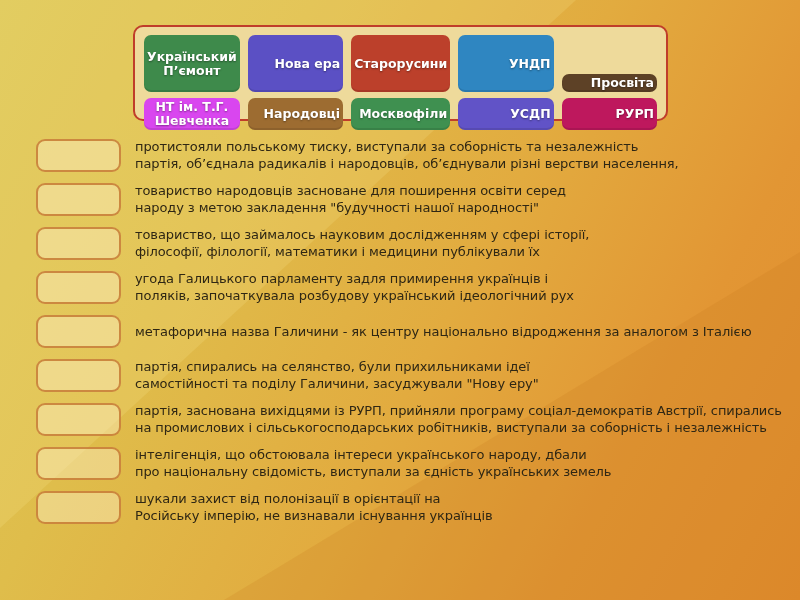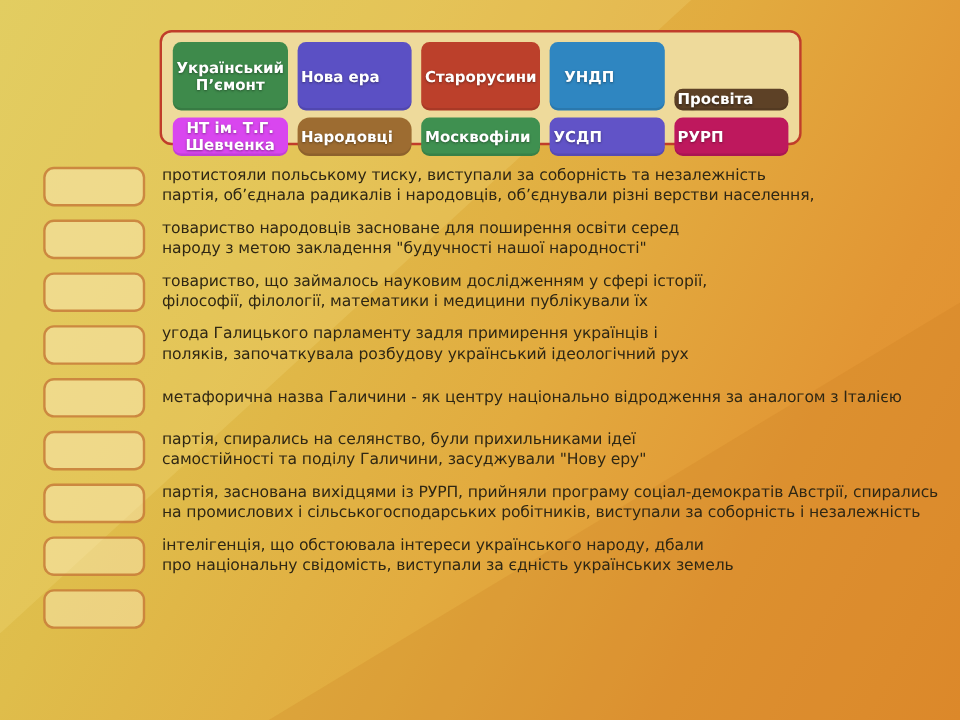--- a/index.html
+++ b/index.html
@@ -27,21 +27,21 @@
     border:2px solid #c03d2a;
     border-radius:10px;
     padding:8px 9px;
     display:grid;
     grid-template-columns:repeat(5, 1fr);
     gap:6px 8px;
     z-index:2;
   }
   .tile {
     border-radius:7px;
-    display:flex; align-items:center; justify-content:flex-start;
+    display:flex; align-items:center; justify-content:flex-end;
     color:#ffffff;
     font-size:12.5px; font-weight:bold;
     line-height:1.12; text-align:center;
     padding:2px 3px;
     text-shadow:0 1px 2px rgba(0,0,0,0.40);
     box-shadow:inset 0 -2px rgba(0,0,0,0.10);
     cursor:grab;
     user-select:none;
   }
   .clues {
@@ -87,21 +87,21 @@
   </div>
       <div class="tile" style="background: rgb(47, 134, 193); padding-left: 12px;">
     <span class="tile-label">УНДП</span>
   </div>
       <div class="tile" style="background: rgb(93, 65, 38); margin-top: 39px;">
     <span class="tile-label">Просвіта</span>
   </div>
       <div class="tile" style="background: #d946ef;">
     <span class="tile-label">НТ ім. Т.Г. Шевченка</span>
   </div>
-      <div class="tile" style="background: rgb(157, 108, 49); border-radius: 10px;">
+      <div class="tile" style="background: rgb(157, 108, 49);">
     <span class="tile-label">Народовці</span>
   </div>
       <div class="tile" style="background: rgb(63, 144, 80);">
     <span class="tile-label">Москвофіли</span>
   </div>
       <div class="tile" style="background: rgb(97, 83, 199);">
     <span class="tile-label">УСДП</span>
   </div>
       <div class="tile" style="background: #be185d;">
     <span class="tile-label">РУРП</span>
@@ -158,15 +158,19 @@
   </div>
       <div class="clue-row">
     <div class="slot"></div>
     <div class="clue-text">
           <span class="clue-line">інтелігенція, що обстоювала інтереси українського народу, дбали</span>
           <span class="clue-line">про національну свідомість, виступали за єдність українських земель</span>
         </div>
   </div>
       <div class="clue-row">
     <div class="slot"></div>
+    <div class="clue-text">
+          <span class="clue-line">шукали захист від полонізації в орієнтації на</span>
+          <span class="clue-line">Російську імперію, не визнавали існування українців</span>
+        </div>
   </div>
     </div>
 </div>
 
 </body></html>

